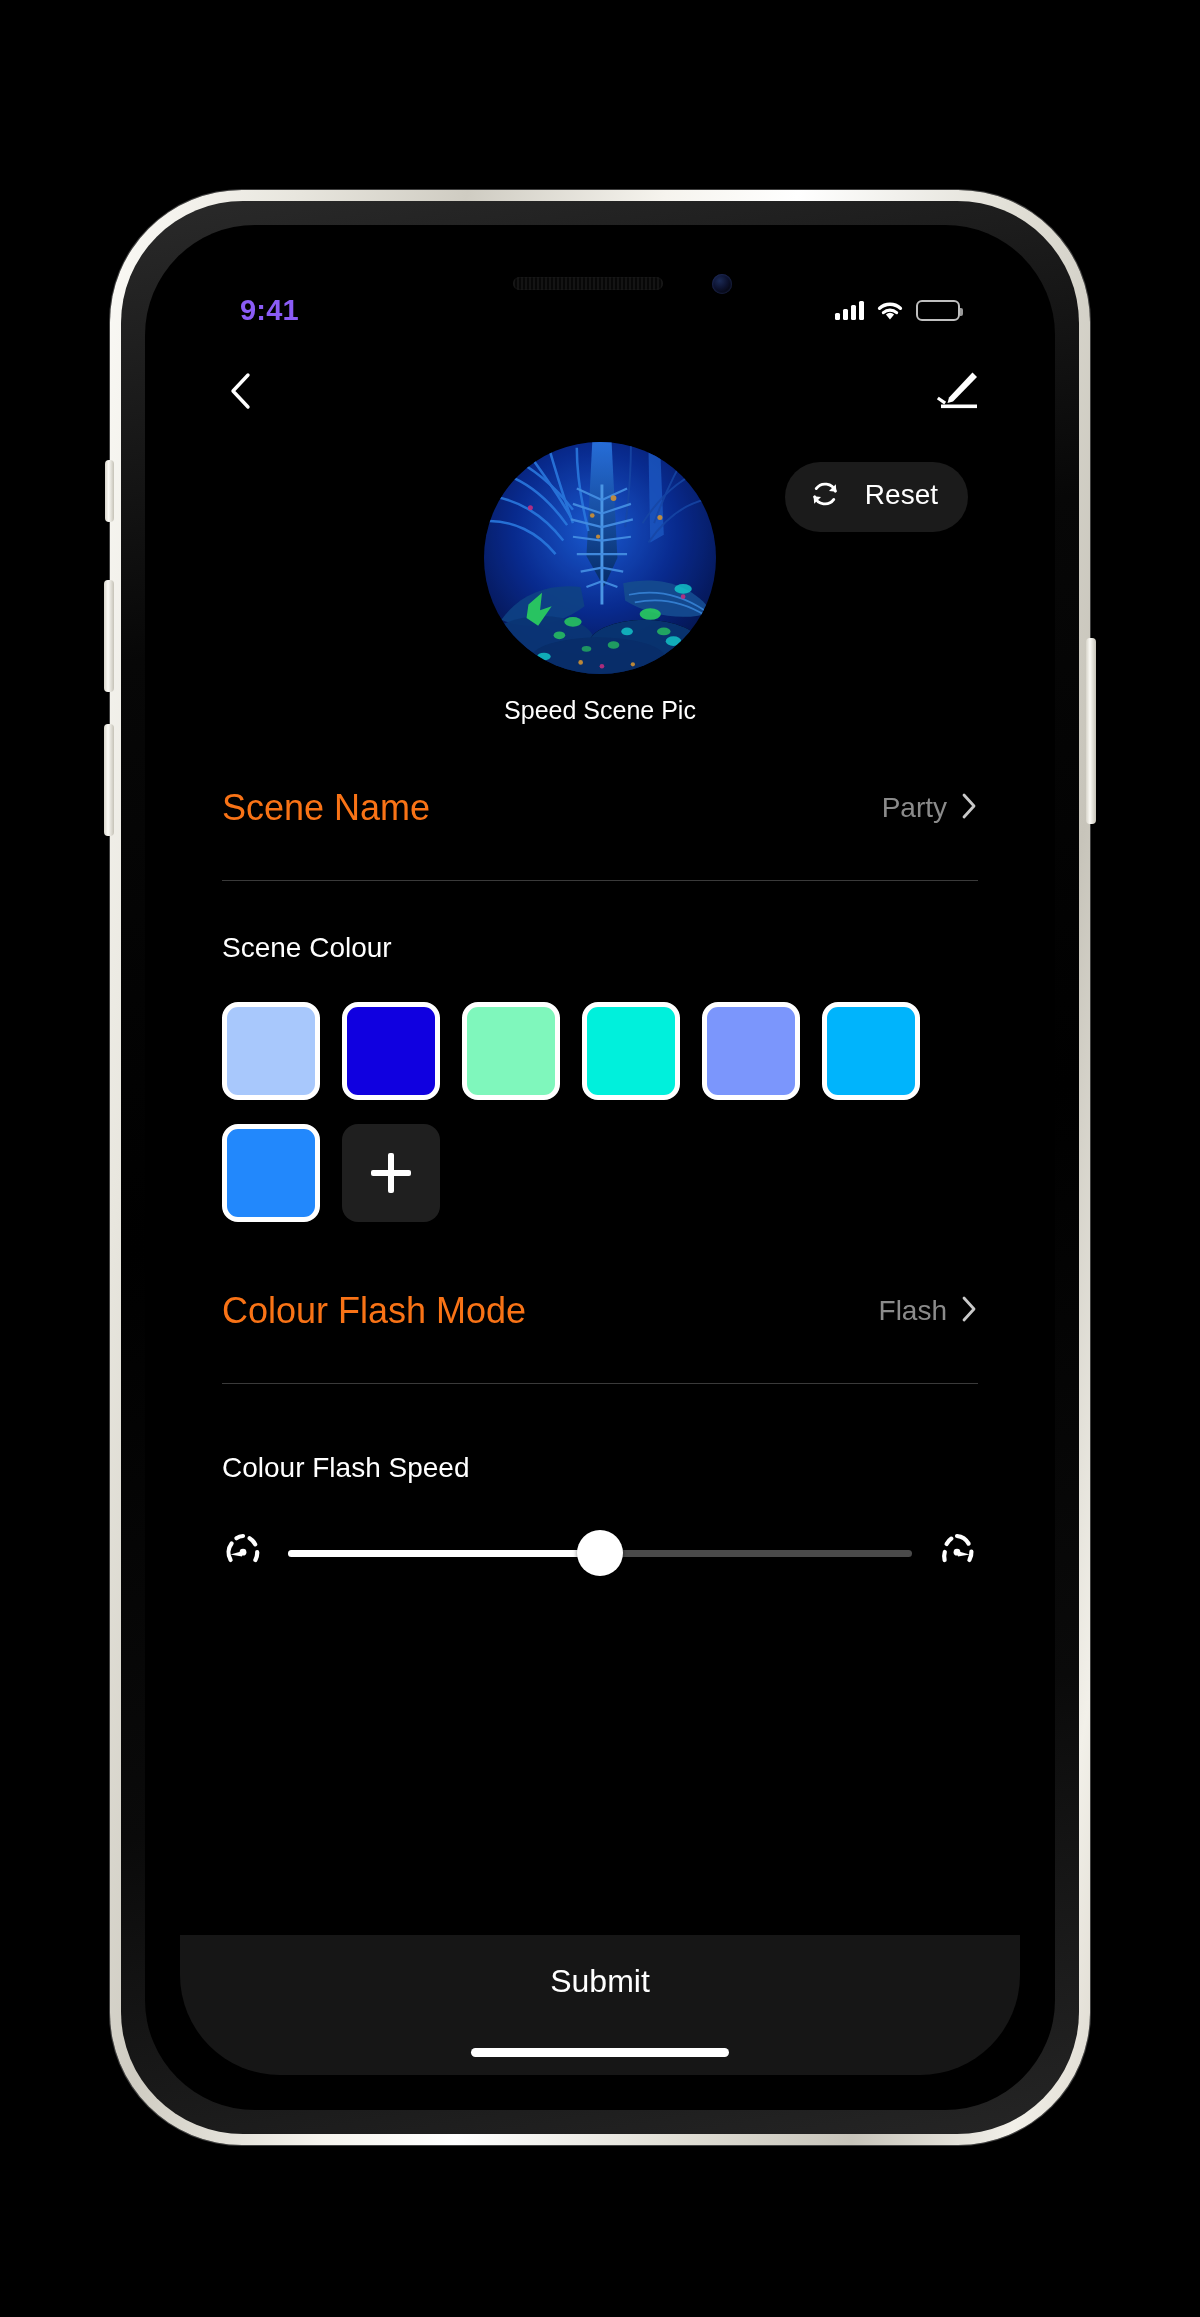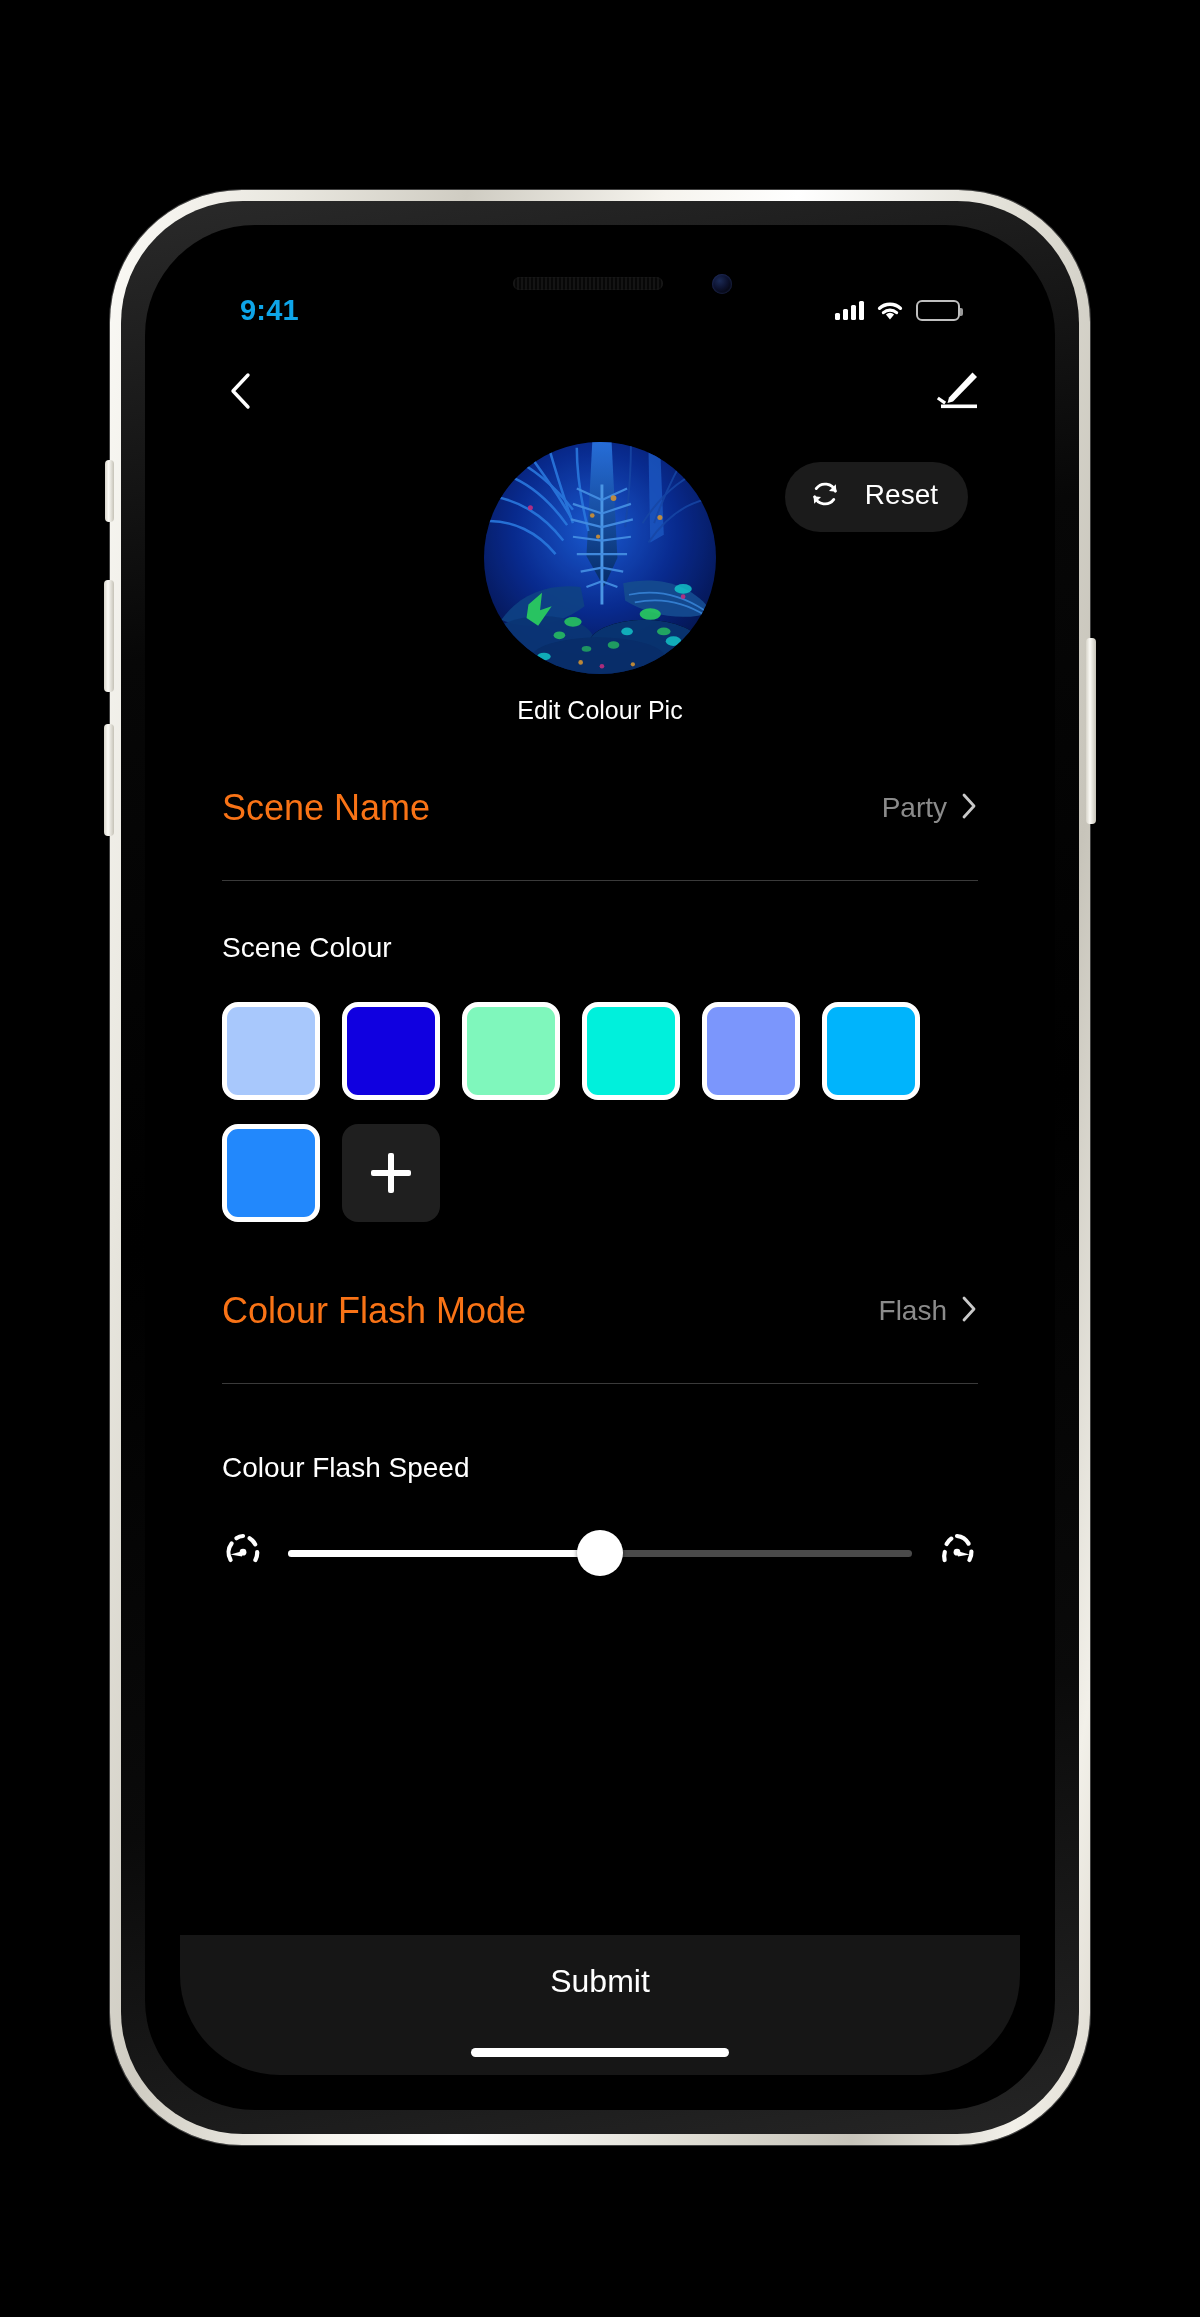--- a/index.html
+++ b/index.html
@@ -72,21 +72,21 @@
     box-shadow: inset 0 0 2px #2f4080;
   }
 
   
   .status-bar {
     position: absolute; left: 0; top: 20px; width: 100%; height: 60px;
     display: flex; align-items: center; justify-content: space-between;
     padding: 0 60px; z-index: 20;
   }
   .status-time {
-    color: #0ea5e9; font-size: 29px; font-weight: 700; letter-spacing: .2px;
+    color: #8b5cf6; font-size: 29px; font-weight: 700; letter-spacing: .2px;
   }
   .status-right { display: flex; align-items: center; gap: 12px; }
   .sig-bars { display: flex; align-items: flex-end; gap: 3px; height: 20px; }
   .sig-bars i { width: 5px; background: #fff; border-radius: 1.5px; display:block; }
   .sig-bars i:nth-child(1){ height: 7px; }
   .sig-bars i:nth-child(2){ height: 11px; }
   .sig-bars i:nth-child(3){ height: 15px; }
   .sig-bars i:nth-child(4){ height: 19px; }
   .wifi-icon svg { display: block; }
   .battery {
@@ -366,21 +366,21 @@
               <g fill="#e0338f" opacity=".85">
                 <circle cx="48" cy="68" r="2.6"></circle>
                   <circle cx="206" cy="160" r="2.4"></circle>
                 <circle cx="122" cy="232" r="2.4"></circle>
               </g>
 
               <rect width="240" height="240" fill="#000" opacity=".10"></rect>
             </svg>
           </div>
 
-          <div class="scene-pic-caption">Edit Colour Pic</div>
+          <div class="scene-pic-caption">Speed Scene Pic</div>
         </div>
 
         <div class="section" style="top: 510px;">
           <div class="row">
             <span class="row-label">Scene Name</span>
             <span class="row-right">
               <span class="row-value">Party</span>
               <span>
                 <svg width="17" height="28" viewBox="0 0 17 28">
                   <path d="M3 3 L13 14 L3 25" stroke="#c9c9c9" stroke-width="2.8" fill="none" stroke-linecap="round" stroke-linejoin="round"></path>

